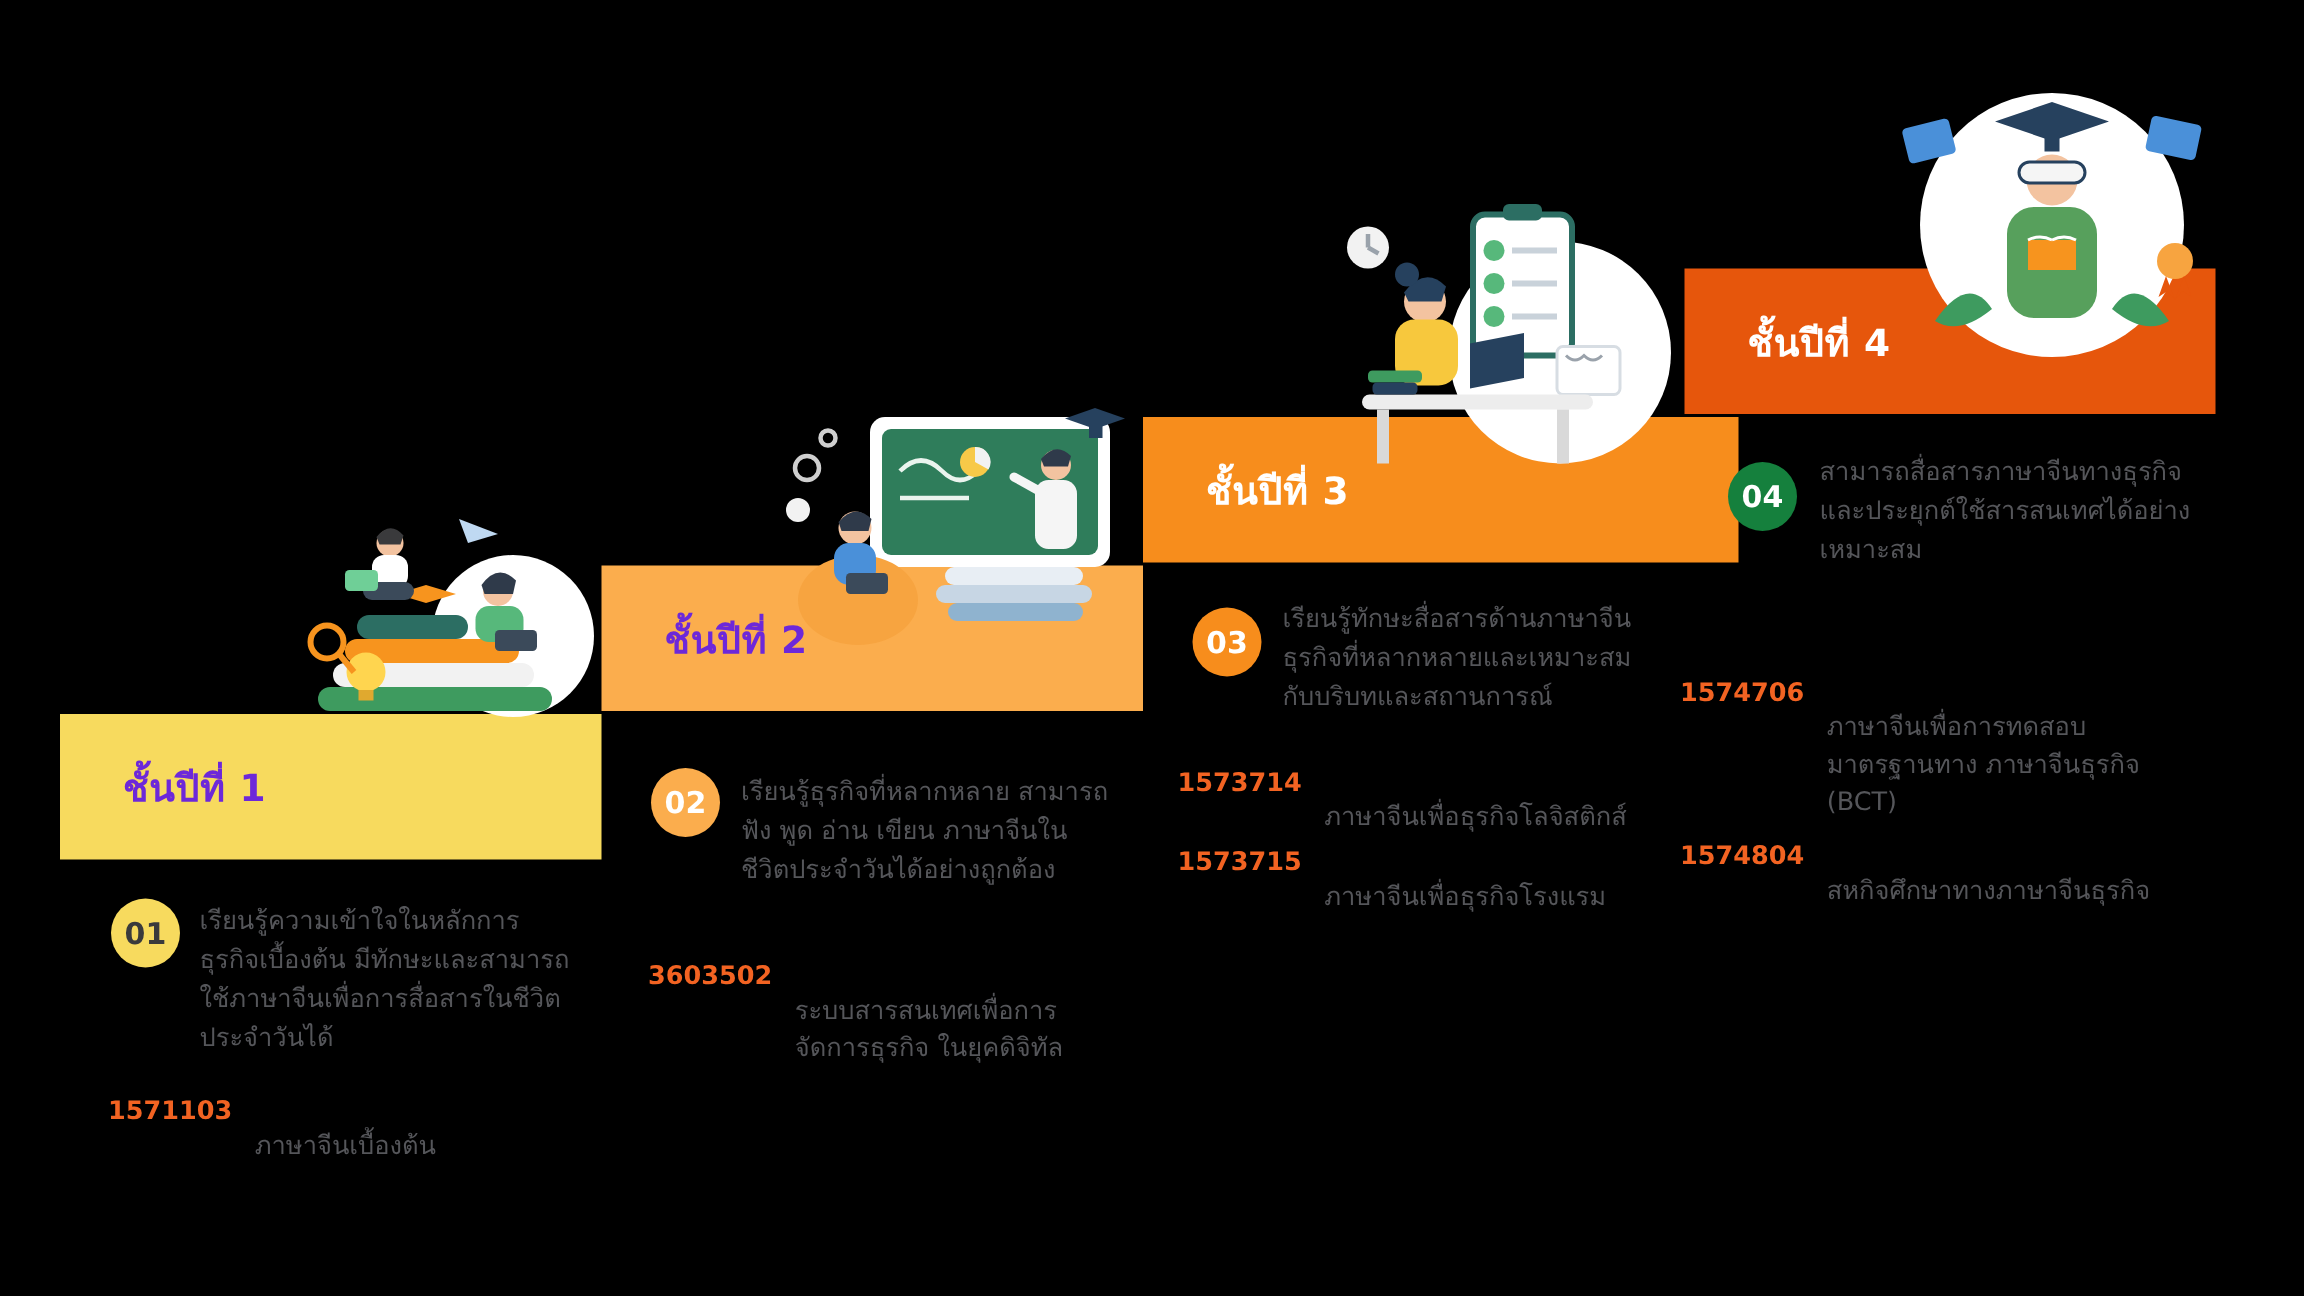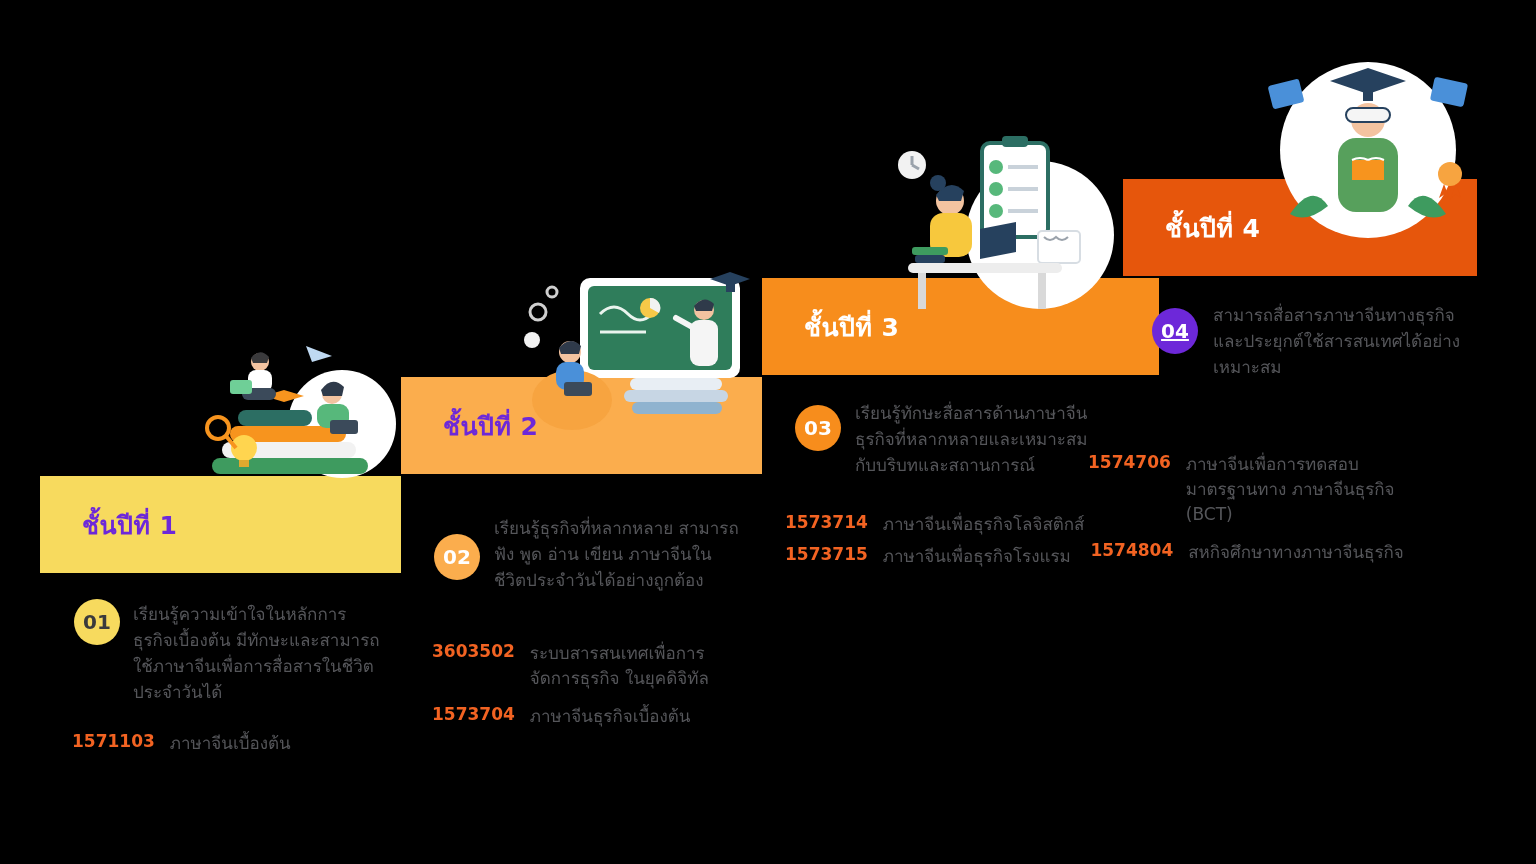--- a/index.html
+++ b/index.html
@@ -14,40 +14,40 @@
   .b3{left:762px; top:278px; width:397px; background:#F78D1C;}
   .b4{left:1123px;top:179px; width:354px; background:#E6560C;}
   .block-title{font-size:25px;font-weight:bold;letter-spacing:0.5px;}
   .title-dark{color:#6d28d9;}
   .title-light{color:#FFFFFF;}
 
   
   .circle{position:absolute;width:46px;height:46px;border-radius:50%;display:flex;align-items:center;justify-content:center;
           font-size:20px;font-weight:bold;z-index:2;}
   .c1{left:74px;  top:599px; background:#F7DA5E; color:#3A3A3C;}
-  .c2{left:434px; top:534px; background:#FBAD4D; color:#FFFFFF;}
+  .c2{left:434px; top:512px; background:#FBAD4D; color:#FFFFFF;}
   .c3{left:795px; top:405px; background:#F78D1C; color:#FFFFFF;}
-  .c4{left:1152px;top:308px; background:#6d28d9; color:#FFFFFF;text-decoration:underline;}
+  .c4{left:1152px;top:308px; background:#15803d; color:#FFFFFF;}
 
   
   .desc{position:absolute;font-size:17px;line-height:26px;color:#55565A;z-index:2;}
   .d1{left:133px; top:601px; width:252px;}
   .d2{left:494px; top:503px; width:248px;margin-top:12px;}
   .d3{left:855px; top:400px; width:250px;}
   .d4{left:1213px;top:302px; width:252px;}
 
   
   .courses{position:absolute;z-index:2;display:flex;flex-direction:column;gap:13px;}
   .l1{left:72px;  top:731px;}
   .l2{left:432px; top:641px;}
   .l3{left:785px; top:512px; gap:7px;}
-  .l4{left:1088px;top:452px;align-items:flex-end;}
+  .l4{left:1120px;top:452px;}
   .course{display:flex;align-items:flex-start;}
   .code{min-width:79px;margin-right:15px;font-size:17px;font-weight:bold;color:#F26322;}
-  .cname{font-size:17px;line-height:25px;color:#55565A;max-width:218px;}
+  .cname{font-size:17px;line-height:25px;color:#55565A;max-width:218px;margin-top:21px;}
 
   
   .illus{position:absolute;z-index:3;}
   .i1{left:180px; top:336px; width:230px; height:142px;}
   .i2{left:518px; top:268px; width:244px; height:165px;}
   .i3{left:888px; top:133px; width:238px; height:182px;}
   .i4{left:1262px;top:52px;  width:212px; height:192px;}
   .illus svg{display:block;width:100%;height:100%;}
 </style>
 </head>
@@ -193,24 +193,20 @@
       <span class="code">1571103</span>
       <span class="cname">ภาษาจีนเบื้องต้น</span>
     </div>
   </div>
 
   <div class="courses l2">
     <div class="course">
       <span class="code">3603502</span>
       <span class="cname">ระบบสารสนเทศเพื่อการจัดการธุรกิจ ในยุคดิจิทัล</span>
     </div>
-    <div class="course">
-      <span class="code">1573704</span>
-      <span class="cname">ภาษาจีนธุรกิจเบื้องต้น</span>
-    </div>
   </div>
 
   <div class="courses l3">
     <div class="course">
       <span class="code">1573714</span>
       <span class="cname">ภาษาจีนเพื่อธุรกิจโลจิสติกส์</span>
     </div>
     <div class="course">
       <span class="code">1573715</span>
       <span class="cname">ภาษาจีนเพื่อธุรกิจโรงแรม</span>

